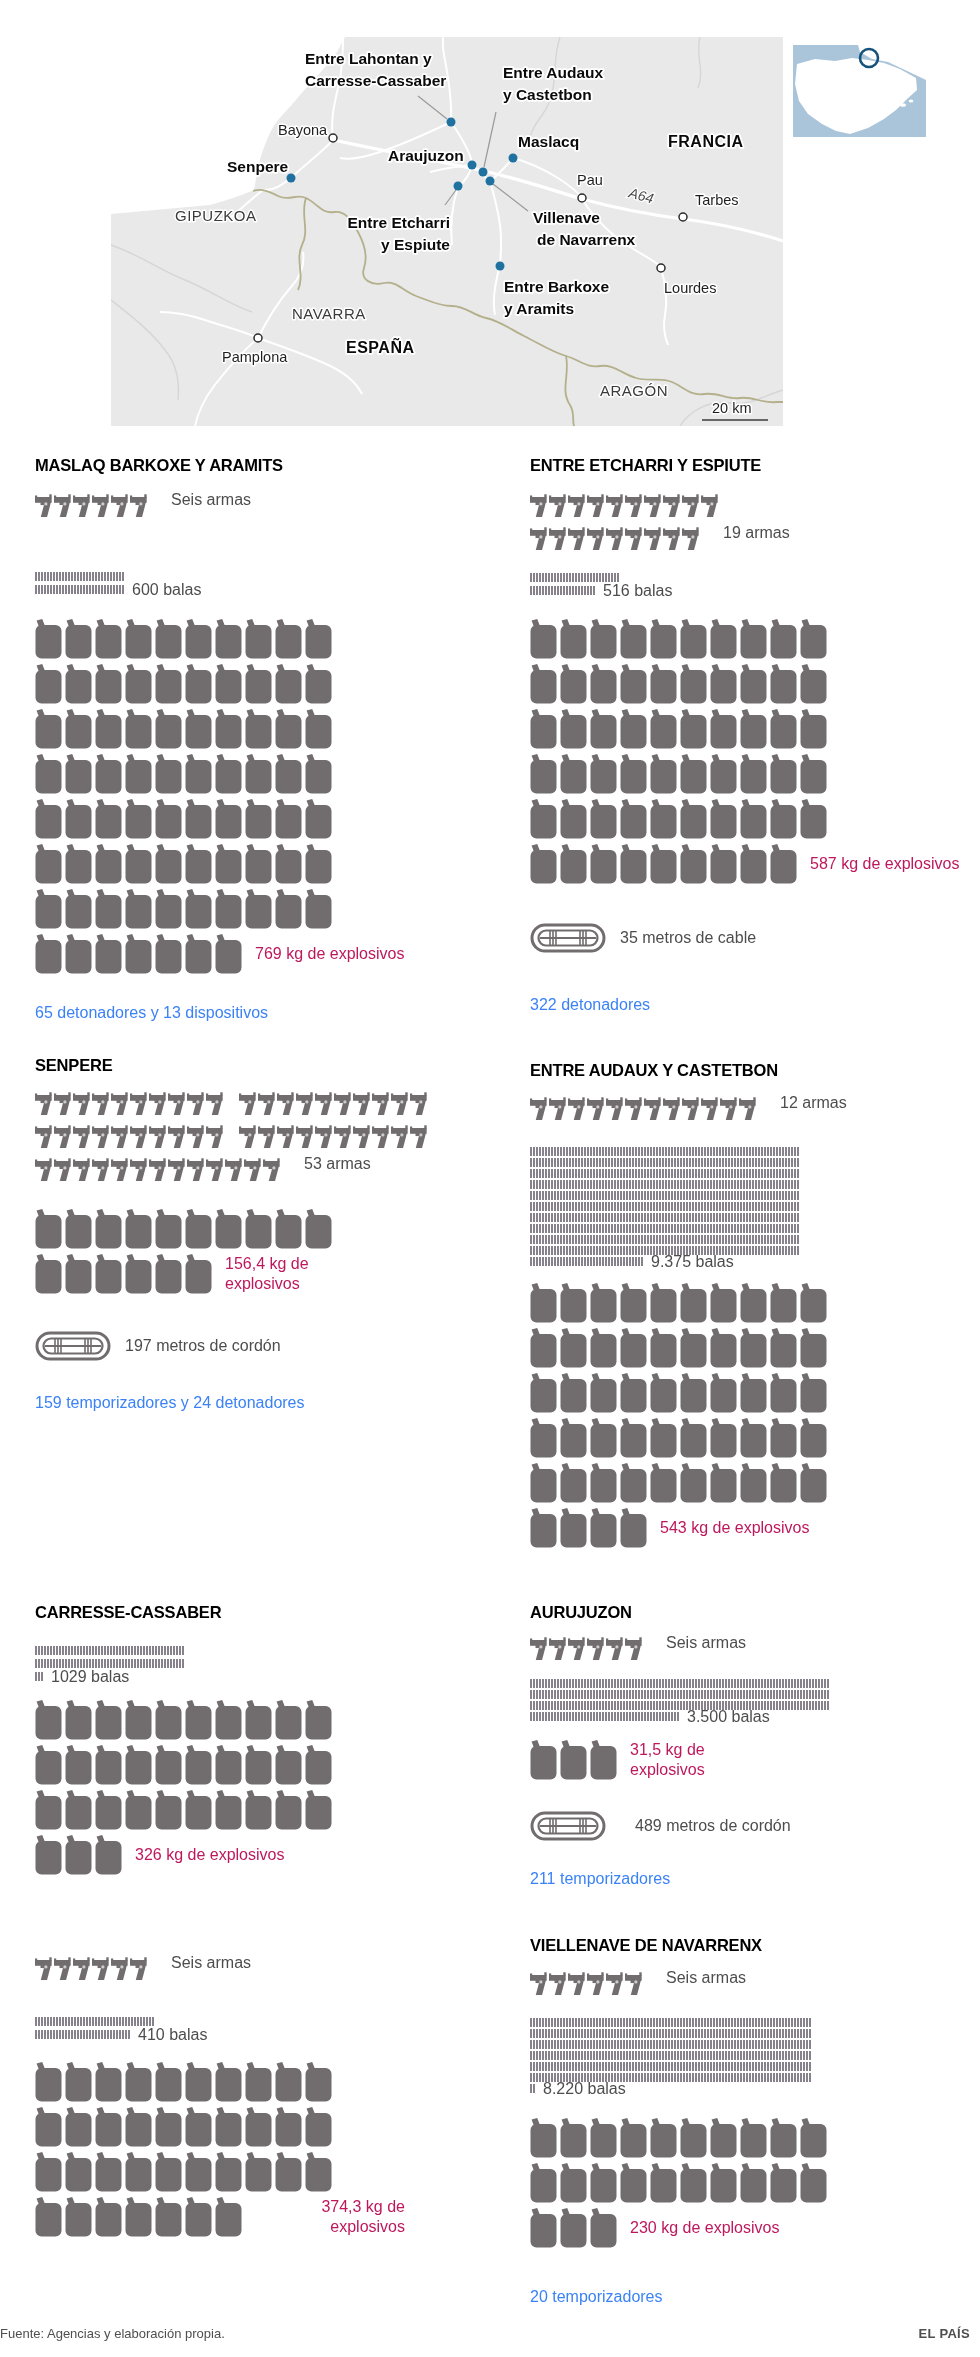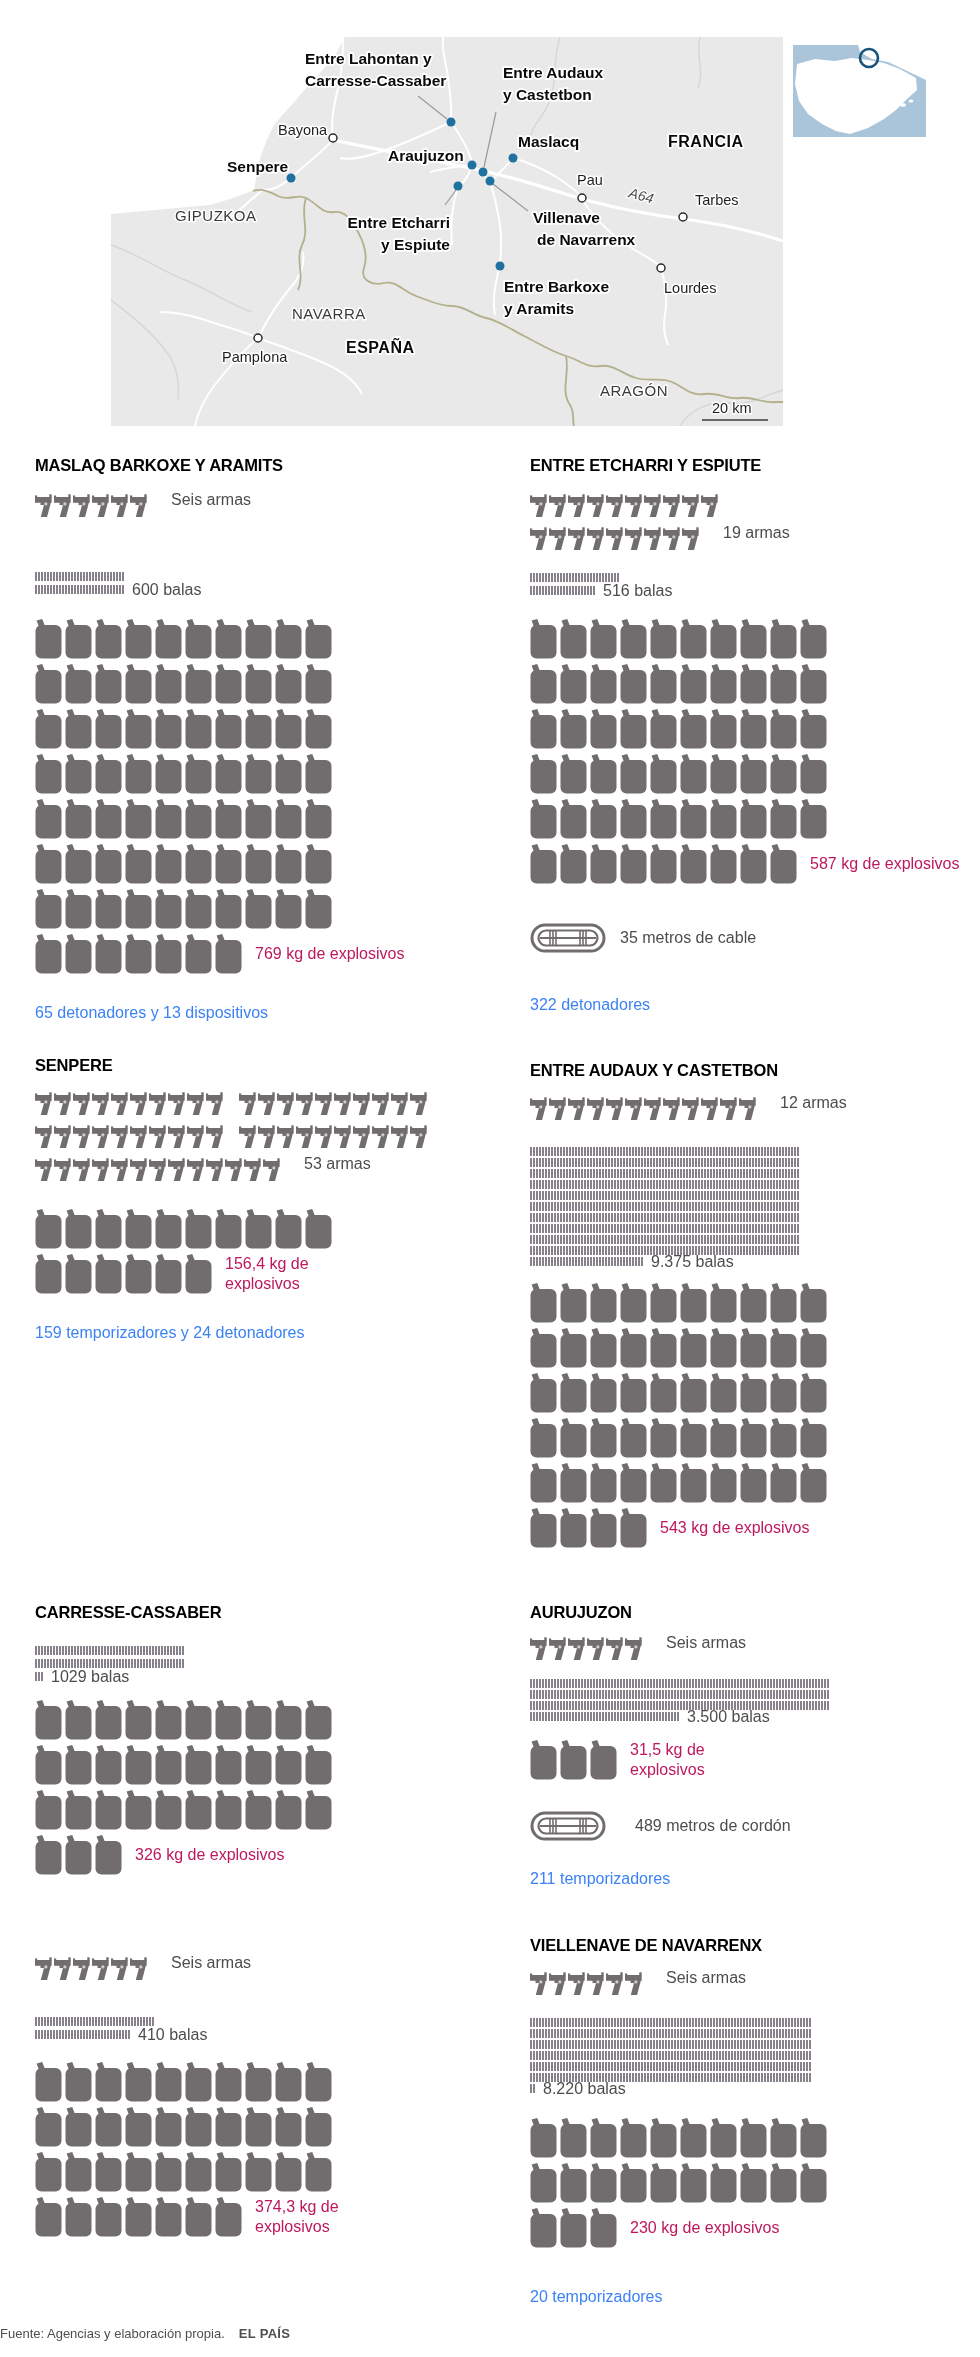--- a/index.html
+++ b/index.html
@@ -22,21 +22,21 @@
   .brow{display:flex;align-items:center;height:9px;margin-bottom:4px;}
   .brow.dense{margin-bottom:2px;}
   .ticks{height:9px;flex:none;}
   .ilabel{font-size:16px;color:#4d4d4d;margin-left:8px;white-space:nowrap;}
   .crow{display:flex;margin-bottom:4px;}
   .can{width:27px;height:41px;margin-right:3px;flex:none;}
   .clabel{font-size:16px;line-height:20px;color:#be185d;margin-left:10px;max-width:150px;align-self:center;}
   .coilrow{display:flex;align-items:center;}
   .coil{width:76px;height:36px;flex:none;}
   .note{font-size:16px;color:#3b82f6;}
-  #footer{position:absolute;top:2326px;left:0;width:970px;display:flex;justify-content:flex-start;gap:14px;
+  #footer{position:absolute;top:2326px;left:0;width:970px;display:flex;justify-content:space-between;gap:34px;
           font-size:13px;color:#4f4f4f;}
   #footer .brand{font-weight:700;letter-spacing:.3px;}
 </style>
 </head>
 <body>
 
 <div id="canvas">
 
   <svg id="mapsvg" width="980" height="440">
 
@@ -1950,20 +1950,38 @@
             </svg>
             <svg class="can" viewBox="0 0 27 41">
               <g fill="#716c6e">
                 <polygon points="3.8,8.5 1.6,2.6 7.2,1 9.8,7.6"></polygon>
                 <rect x="0.5" y="7" width="26" height="33.5" rx="6"></rect>
               </g>
             </svg>
             <div class="clabel">156,4 kg de explosivos</div>
           </div>
         </div>
+        <div class="coilrow" style="margin-top: 34px;">
+          <svg class="coil" viewBox="0 0 76 36">
+            <g fill="none" stroke="#716c6e">
+              <rect x="2" y="5" width="72" height="26" rx="13" stroke-width="3"></rect>
+              <rect x="8.5" y="10.5" width="59" height="15" rx="7.5" stroke-width="2.2"></rect>
+              <line x1="10" y1="18" x2="66" y2="18" stroke-width="2.2"></line>
+              <g stroke-width="1.6">
+                <line x1="20" y1="11" x2="20" y2="25"></line>
+                <line x1="23" y1="11" x2="23" y2="25"></line>
+                <line x1="26" y1="11" x2="26" y2="25"></line>
+                <line x1="50" y1="11" x2="50" y2="25"></line>
+                <line x1="53" y1="11" x2="53" y2="25"></line>
+                <line x1="56" y1="11" x2="56" y2="25"></line>
+              </g>
+            </g>
+          </svg>
+          <span class="ilabel" style="margin-left: 14px;">197 metros de cordón</span>
+        </div>
         <div class="note" style="margin-top: 30px;">159 temporizadores y 24 detonadores</div>
       </div>
       <div class="sec" style="left: 530px; top: 1060px;">
         <h2>ENTRE AUDAUX Y CASTETBON</h2>
         <div style="margin-top: 14px;">
           <div class="grow">
             <span class="ggrp">
               <svg class="gun" viewBox="0 0 20 30">
                 <g fill="#716c6e">
                   <rect x="0" y="3.2" width="2.6" height="3"></rect>
@@ -2885,21 +2903,21 @@
         </div>
         <div style="margin-top: 34px;">
           <div class="brow">
             <div class="ticks" style="width: 119px; background: repeating-linear-gradient(90deg, rgb(134, 129, 138) 0px, rgb(134, 129, 138) 2px, transparent 2px, transparent 3px);"></div>
           </div>
           <div class="brow">
             <div class="ticks" style="width: 95px; background: repeating-linear-gradient(90deg, rgb(134, 129, 138) 0px, rgb(134, 129, 138) 2px, transparent 2px, transparent 3px);"></div>
             <span class="ilabel">410 balas</span>
           </div>
         </div>
-        <div style="margin-top: 22px;">
+        <div style="margin-top: 22px; text-align: right;">
           <div class="crow">
             <svg class="can" viewBox="0 0 27 41">
               <g fill="#716c6e">
                 <polygon points="3.8,8.5 1.6,2.6 7.2,1 9.8,7.6"></polygon>
                 <rect x="0.5" y="7" width="26" height="33.5" rx="6"></rect>
               </g>
             </svg>
             <svg class="can" viewBox="0 0 27 41">
               <g fill="#716c6e">
                 <polygon points="3.8,8.5 1.6,2.6 7.2,1 9.8,7.6"></polygon>

